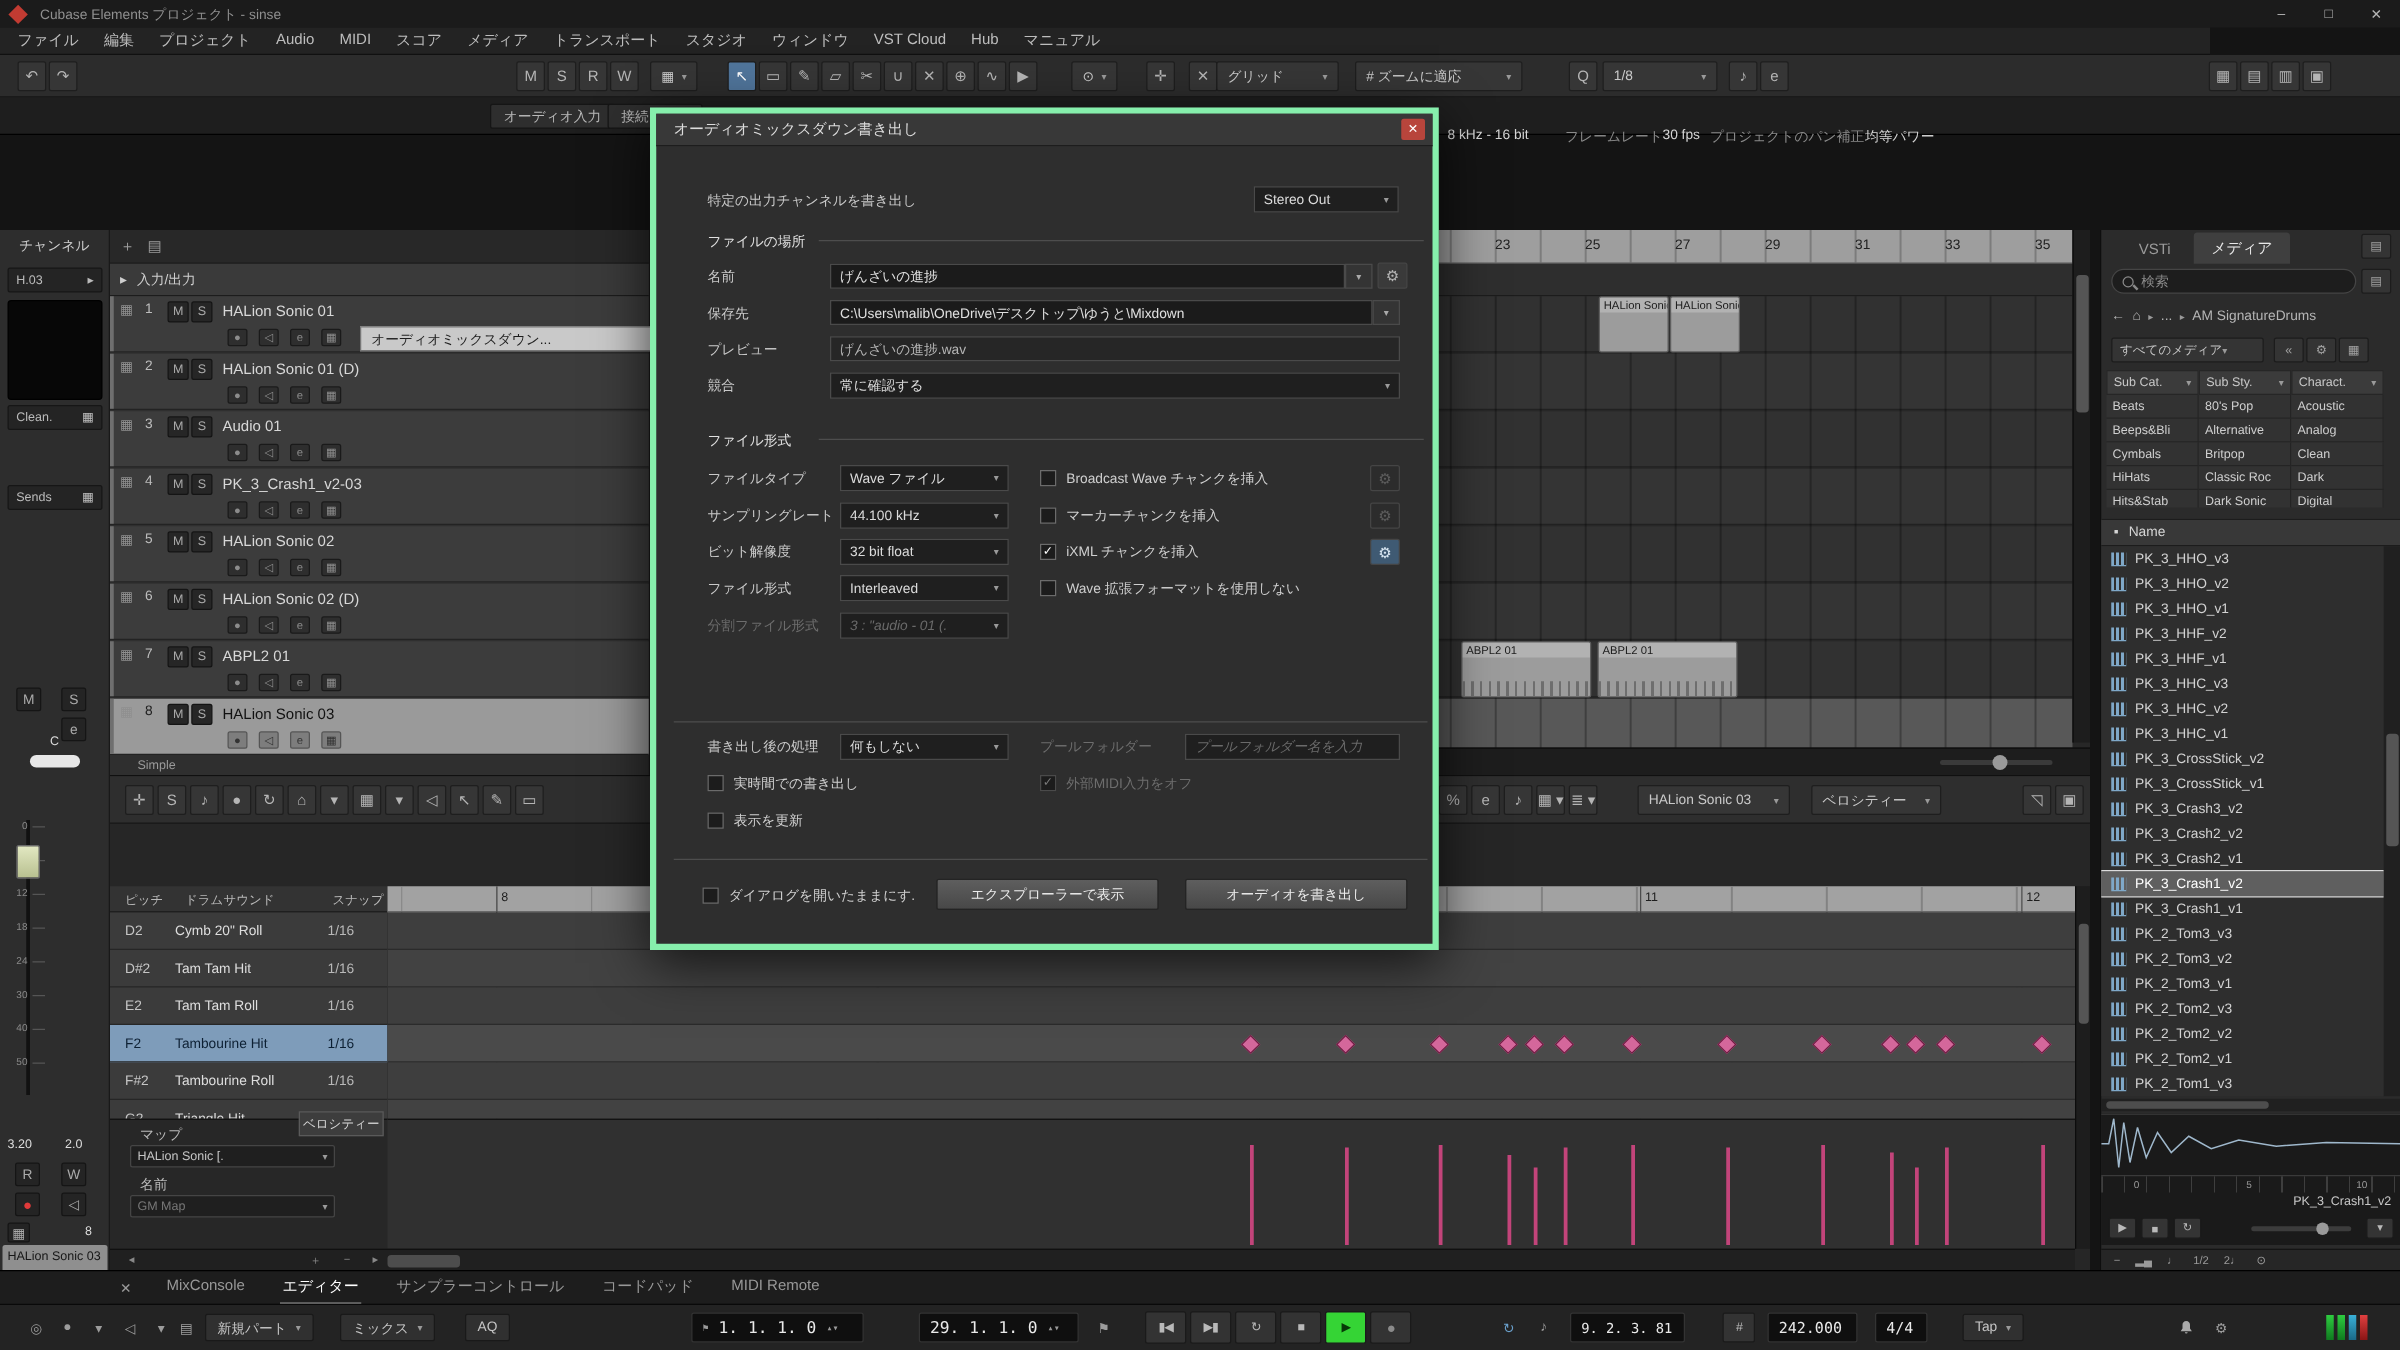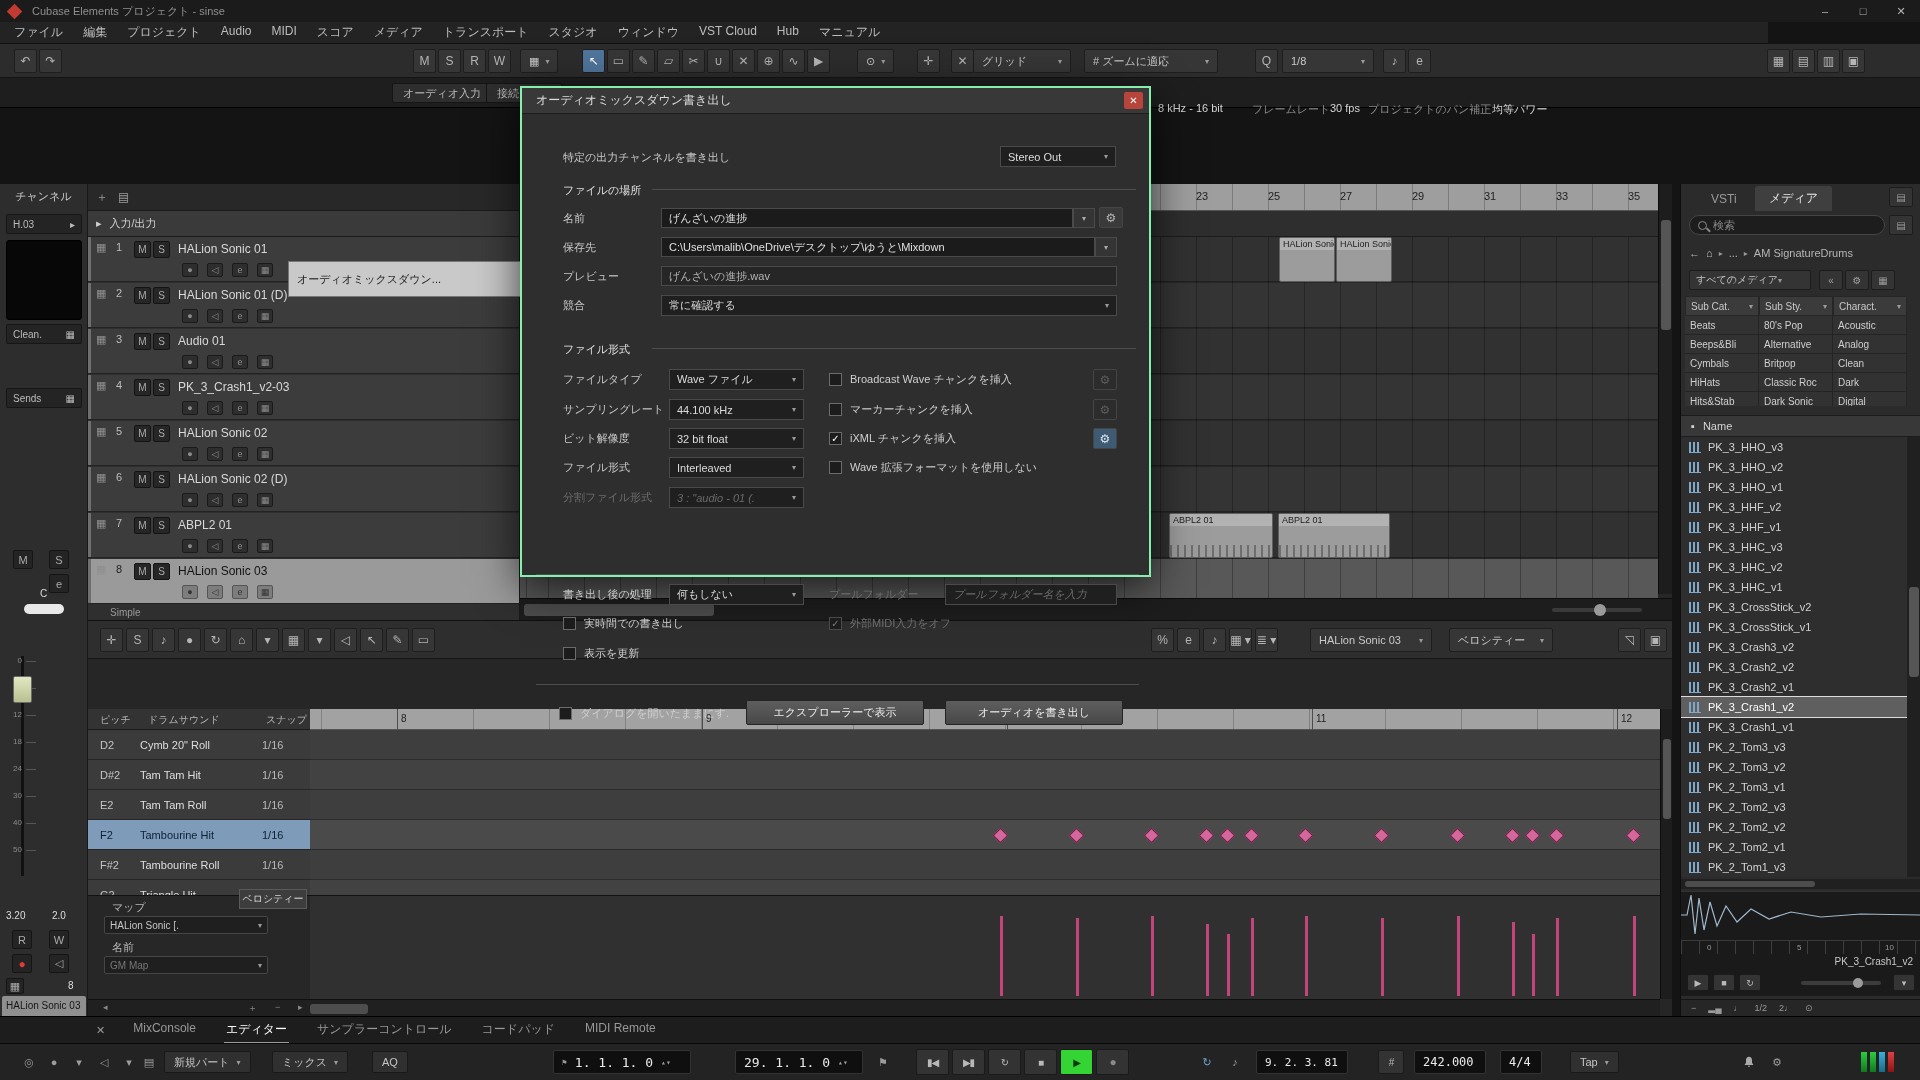--- a/index.html
+++ b/index.html
@@ -76,21 +76,21 @@
   .t-m{left:46px}.t-s{left:65px}
   .t-name{position:absolute;left:90px;top:5px;font-size:12px;color:#d8d8d8;}
   .tl-track.sel .t-name{color:#111;}
   .t-sub{position:absolute;left:94px;top:26px;display:flex;gap:9px;}
   .t-mini{width:16px;height:14px;display:flex;align-items:center;justify-content:center;font-size:9px;color:#8c8c8c;
           background:#2e2e2e;border:1px solid #1a1a1a;border-radius:2px;}
   .tl-track.sel .t-mini{background:#7d7d7d;color:#333;border-color:#555;}
   .t-mini.rec{color:#ff3b30;background:#5a1313;}
   #tl-footer{position:absolute;left:22px;top:423px;font-size:10px;color:#9a9a9a;}
 
-  #mixdown-tooltip{position:absolute;left:288px;top:261px;width:252px;height:36px;background:#c9c9c9;color:#1d1d1d;
+  #mixdown-tooltip{position:absolute;left:288px;top:261px;width:252px;height:20px;background:#c9c9c9;color:#1d1d1d;
                    font-size:11px;display:flex;align-items:center;padding-left:8px;border:1px solid #777;z-index:40;}
 
   
   #arrange{position:absolute;left:520px;top:184px;width:1152px;height:436px;background:#272727;overflow:hidden;}
   #ar-ruler{position:absolute;left:0;top:0;width:1138px;height:27px;background:#9e9e9e;border-bottom:1px solid #555;
             background-image:repeating-linear-gradient(90deg,#7c7c7c 0 1px,transparent 1px 36px);background-position:28px 0;}
   .ar-num{position:absolute;top:6px;font-size:11px;color:#222;}
   #ar-io{position:absolute;left:0;top:27px;width:1138px;height:26px;background:#2e2e2e;border-bottom:1px solid #1c1c1c;}
   .ar-lane{position:absolute;left:0;width:1138px;height:45px;border-bottom:1px solid #212121;}
   #ar-lanes-lines{position:absolute;left:0;top:53px;width:1138px;height:368px;
@@ -141,21 +141,21 @@
   .mp-scale-num{position:absolute;top:2px;font-size:8px;color:#9a9a9a;}
   #mp-prev-label{position:absolute;right:8px;top:64px;font-size:10px;color:#c8c8c8;}
   #mp-prev-transport{position:absolute;left:6px;top:82px;display:flex;gap:4px;align-items:center;}
   .mp-tbtn{width:22px;height:17px;background:#343434;border:1px solid #1b1b1b;border-radius:2px;display:flex;align-items:center;justify-content:center;font-size:9px;color:#b9b9b9;}
   #mp-vol{position:absolute;left:120px;top:89px;width:80px;height:4px;background:#3c3c3c;border-radius:2px;}
   #mp-vol .knob{position:absolute;left:52px;top:-3px;width:10px;height:10px;background:#9a9a9a;border-radius:50%;}
   #mp-bottom{position:absolute;left:0;top:815px;width:240px;height:17px;background:#262626;border-top:1px solid #141414;
              display:flex;align-items:center;gap:12px;padding-left:10px;font-size:9px;color:#9a9a9a;}
 
   
-  #dialog{position:absolute;left:520px;top:86px;width:631px;height:491px;background:#2e2e2e;border:2px solid #86efac;
+  #dialog{position:absolute;left:520px;top:86px;width:631px;height:674px;background:#2e2e2e;border:5px solid #86efac;
           box-shadow:0 10px 40px rgba(0,0,0,.7);z-index:100;}
   #dl-titlebar{position:absolute;left:0;top:0;width:100%;height:26px;background:#383838;border-bottom:1px solid #1d1d1d;
                display:flex;align-items:center;}
   #dl-title{margin-left:14px;font-size:12px;color:#dcdcdc;}
   #dl-close{position:absolute;right:6px;top:4px;width:19px;height:17px;background:#b8453c;border-radius:2px;
             display:flex;align-items:center;justify-content:center;color:#fff;font-size:10px;}
   .dl-label{position:absolute;font-size:11px;color:#c9c9c9;}
   .dl-label.dim{color:#6d6d6d;}
   .dl-sect{position:absolute;font-size:11px;color:#e0e0e0;}
   .dl-line{position:absolute;height:1px;background:#4d4d4d;}

